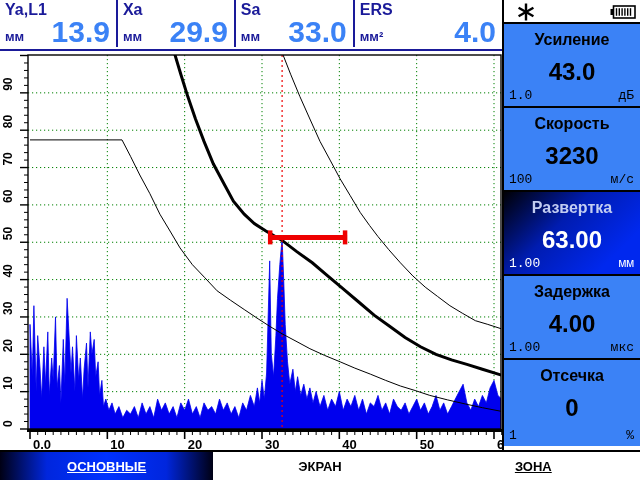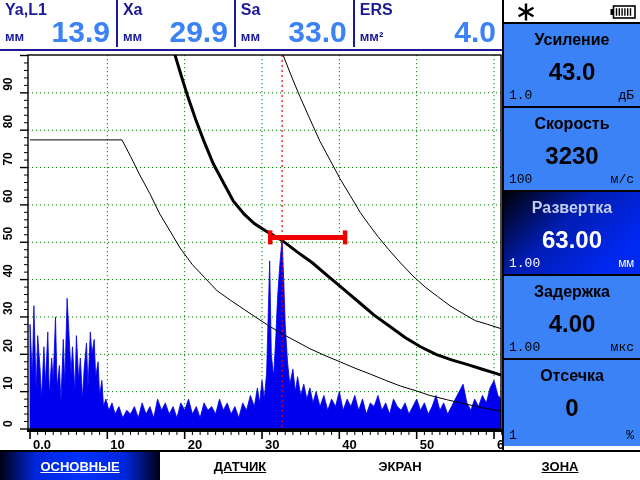--- a/index.html
+++ b/index.html
@@ -293,23 +293,20 @@
         <span>1</span>
         <span>%</span>
       </div>
     </div>
   </div>
 
   <div id="menubar">
     <div class="tab selected u">
         <span>ОСНОВНЫЕ</span>
       </div>
-    <div class="tab u">
-        <span>ДАТЧИК</span>
-      </div>
     <div class="tab">
         <span>ЭКРАН</span>
       </div>
     <div class="tab u">
         <span>ЗОНА</span>
       </div>
   </div>
 
 </div>
 

